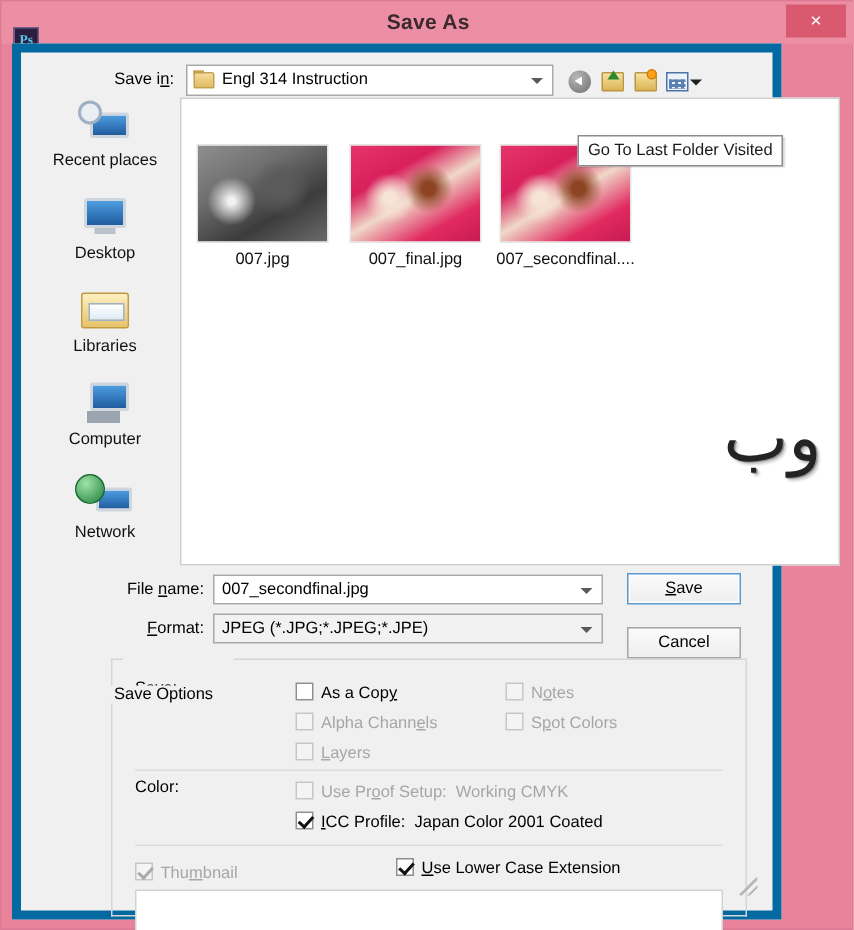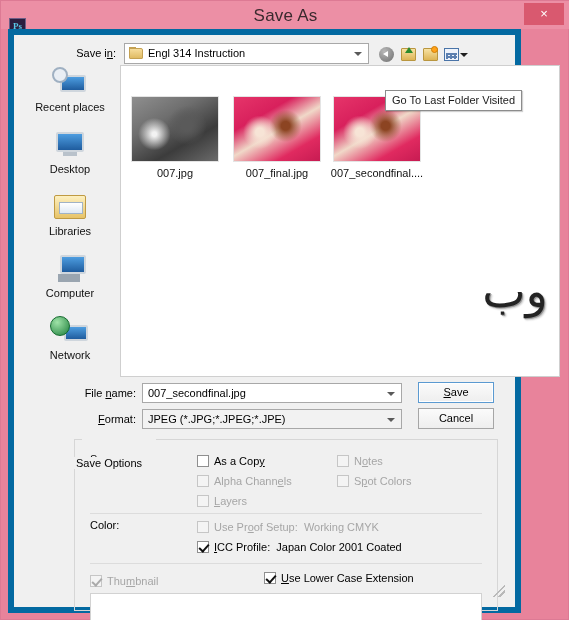--- a/index.html
+++ b/index.html
@@ -33,23 +33,24 @@
     left: 0; top: 0;
     width: 569px;
     height: 28px;
     background: #ec8fa5;
   }
   .title-text {
     position: absolute;
     left: 0; top: 5px;
     width: 569px;
     text-align: center;
-    font-size: 17px;
+    font-size: 14px;
     color: #3a2a2e;
     letter-spacing: .2px;
+    font-weight: bold;
   }
   .app-icon {
     position: absolute;
     left: 8px; top: 17px;
     width: 17px; height: 17px;
     background: #2b1d3f;
     border: 1px solid #6e5e86;
     box-sizing: border-box;
     color: #5ac8e8;
     font-size: 9px;
@@ -419,21 +420,21 @@
     background: linear-gradient(#fbfbfb, #eeeeee);
     border: 1px solid #a6a6a6;
     box-sizing: border-box;
     cursor: pointer;
   }
   .btn-save {
     left: 404px; top: 347px;
     border: 1px solid #5b9ad1;
     box-shadow: inset 0 0 0 1px #ffffff;
   }
-  .btn-cancel { left: 404px; top: 373px; }
+  .btn-cancel { left: 404px; top: 383px; }
 
   
   .group {
     position: absolute;
     left: 60px; top: 404px;
     width: 424px;
     height: 172px;
     border: 1px solid #d6d6d6;
     border-top: none;
     box-sizing: border-box;

